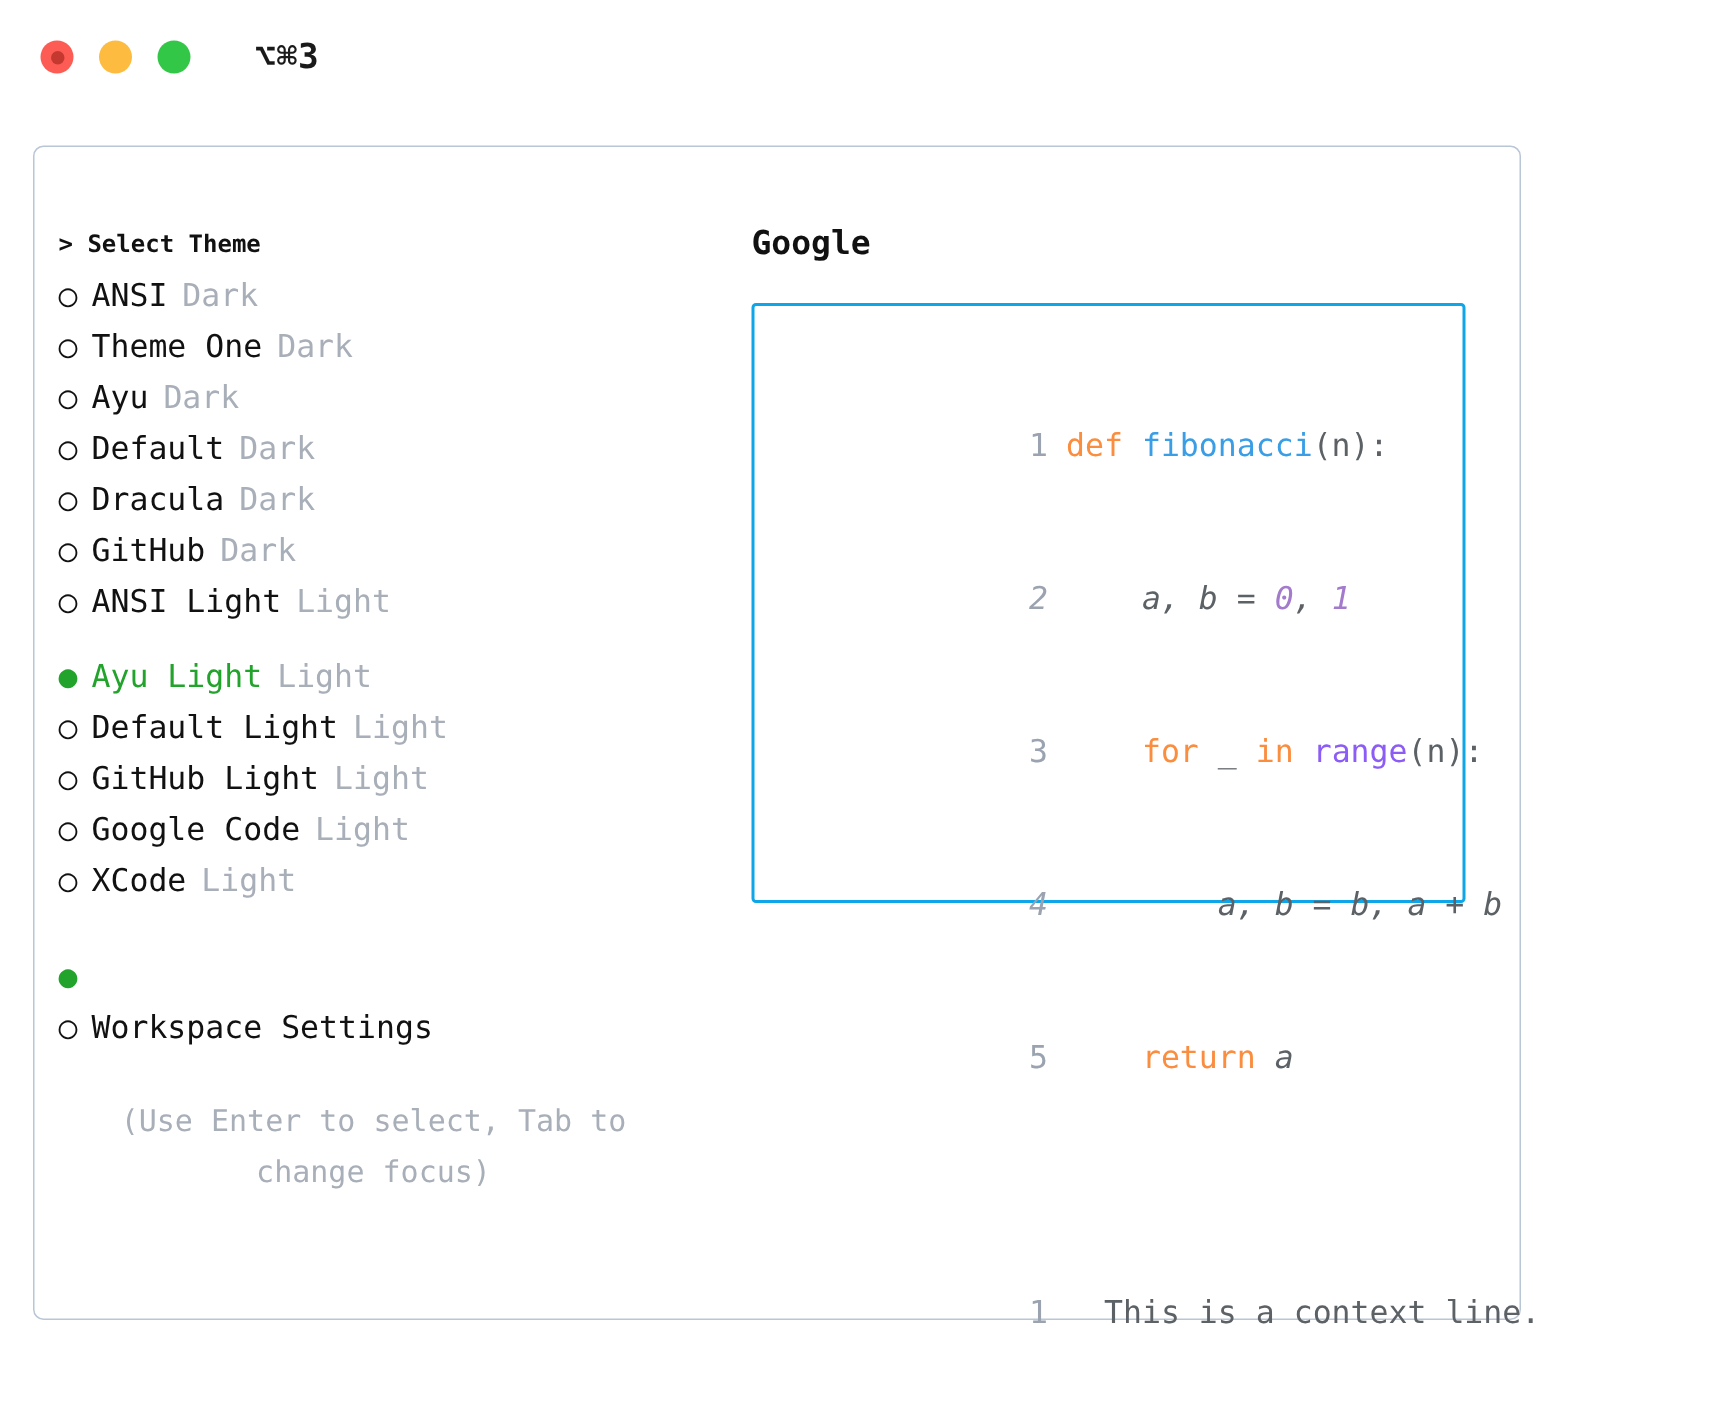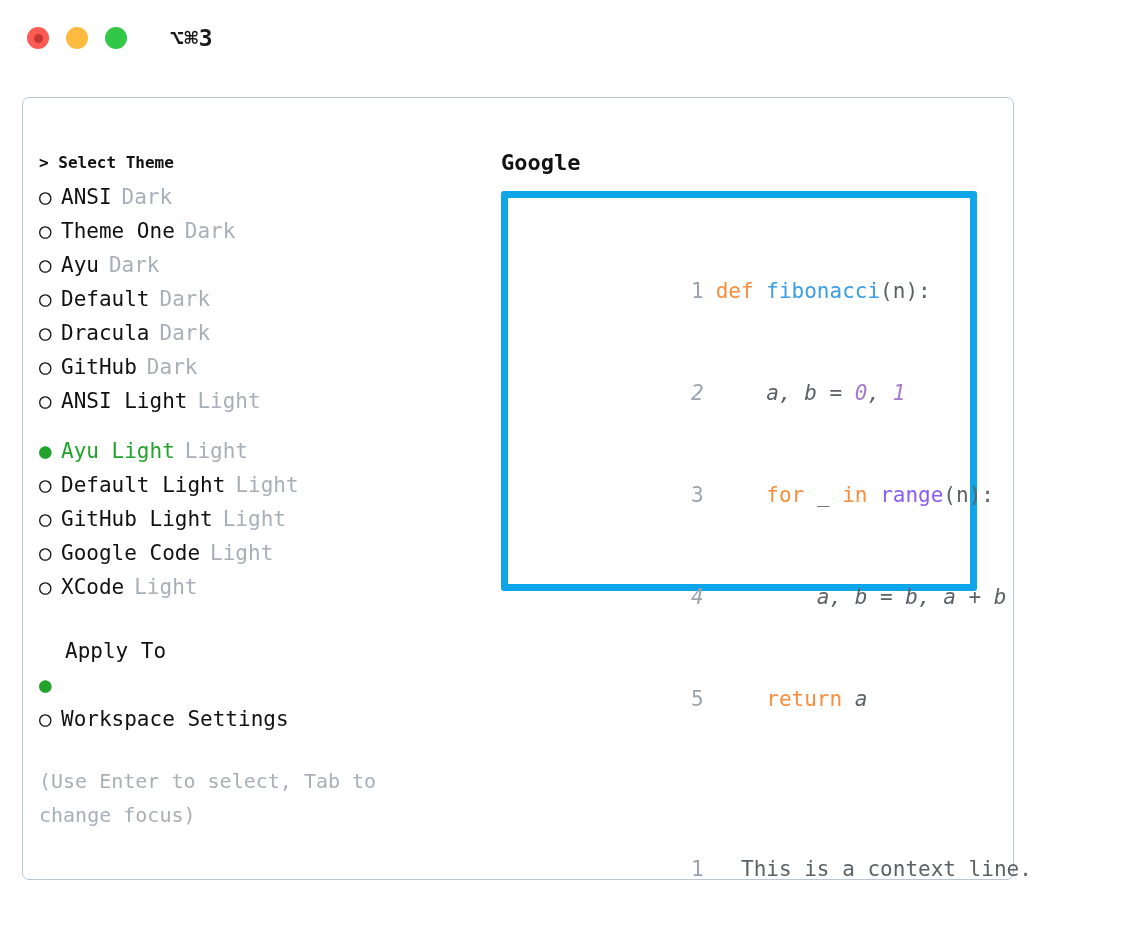--- a/index.html
+++ b/index.html
@@ -127,41 +127,42 @@
     padding-left: 26px;
     white-space: pre;
   }
 
   .hint {
     margin-top: 28px;
     font-size: 20px;
     line-height: 34px;
     color: #a8afb8;
     width: 420px;
+    text-align: center;
   }
 
   
   .right-col {
     position: absolute;
     left: 478px;
     top: 48px;
     width: 500px;
   }
   .preview-title {
     font-size: 22px;
     font-weight: bold;
     color: #111111;
     line-height: 34px;
   }
 
   .preview-box {
-    margin-top: 11px;
+    margin-top: 22px;
     width: 476px;
     height: 400px;
-    border: 7px solid #0ea5e9;
+    border: 2px solid #0ea5e9;
     border-radius: 3px;
     box-sizing: border-box;
     background: #ffffff;
     padding: 42px 0 0 18px;
   }
 
   .code-line {
     font-size: 21px;
     line-height: 34px;
     white-space: pre;
@@ -260,21 +261,20 @@
           <span class="opt-tag">Light</span>
         </div>
         <div class="opt">
           <span class="bullet">○</span>
           <span class="opt-label">XCode</span>
           <span class="opt-tag">Light</span>
         </div>
 
         <div class="spacer-sm"></div>
 
-        <div class="apply-heading">Apply To</div>
 
         <div class="opt selected">
           <span class="bullet">●</span>
         </div>
         <div class="opt">
           <span class="bullet">○</span>
           <span class="opt-label">Workspace Settings</span>
         </div>
 
         <div class="hint">(Use Enter to select, Tab to change focus)</div>

